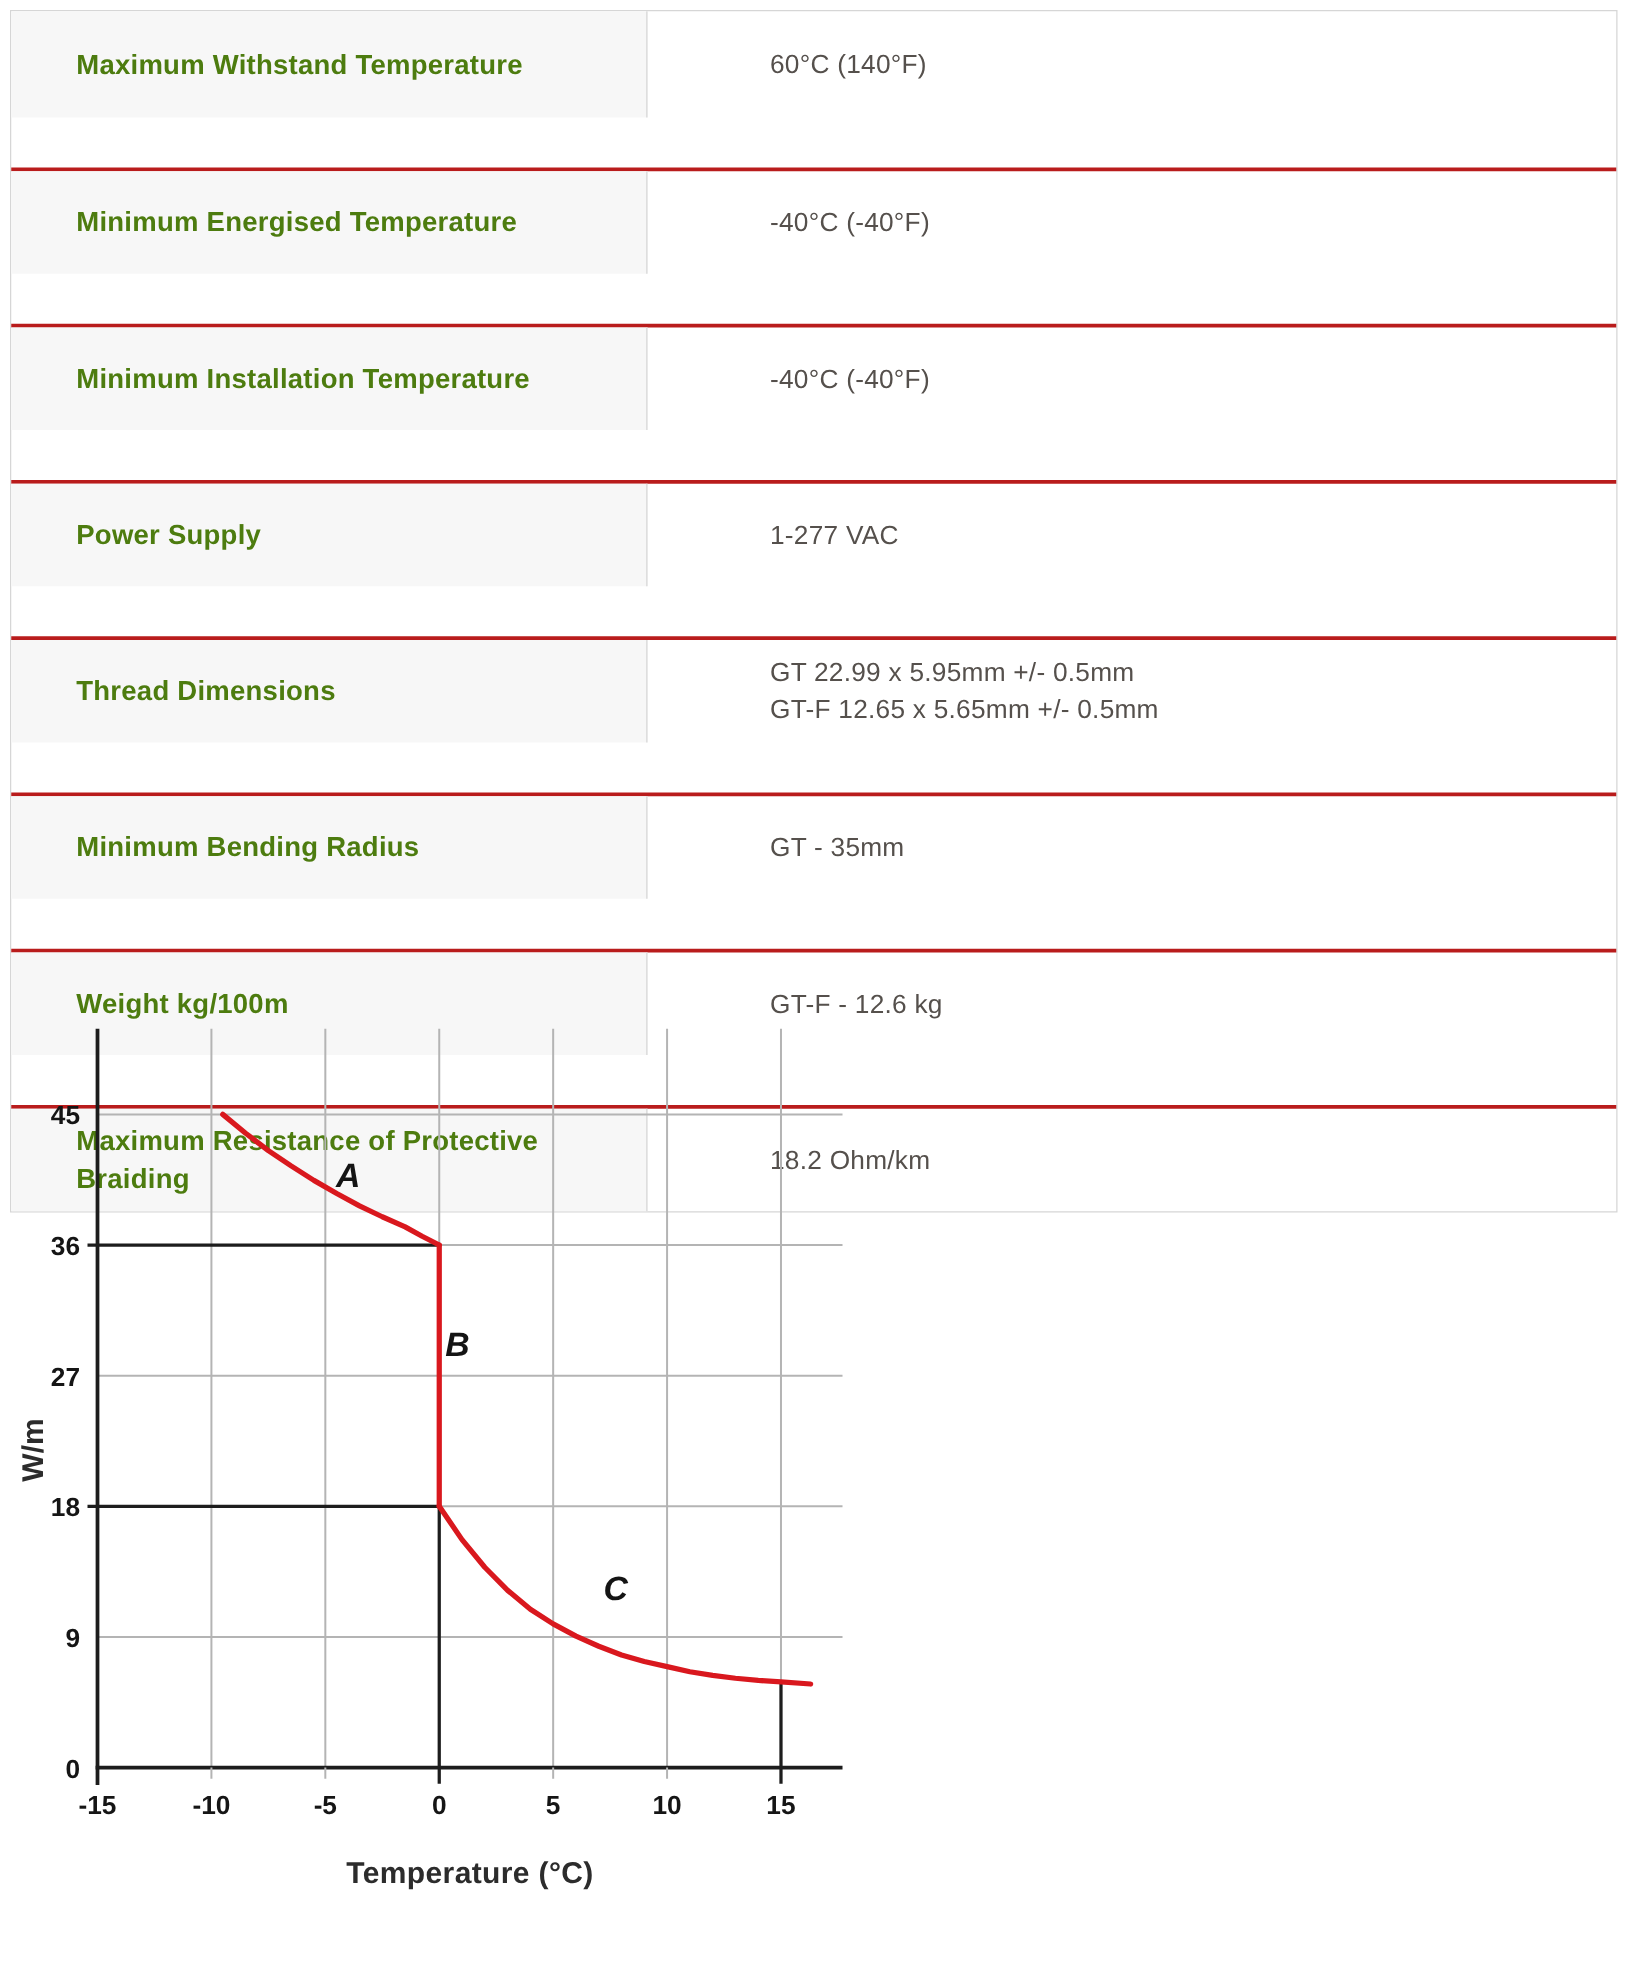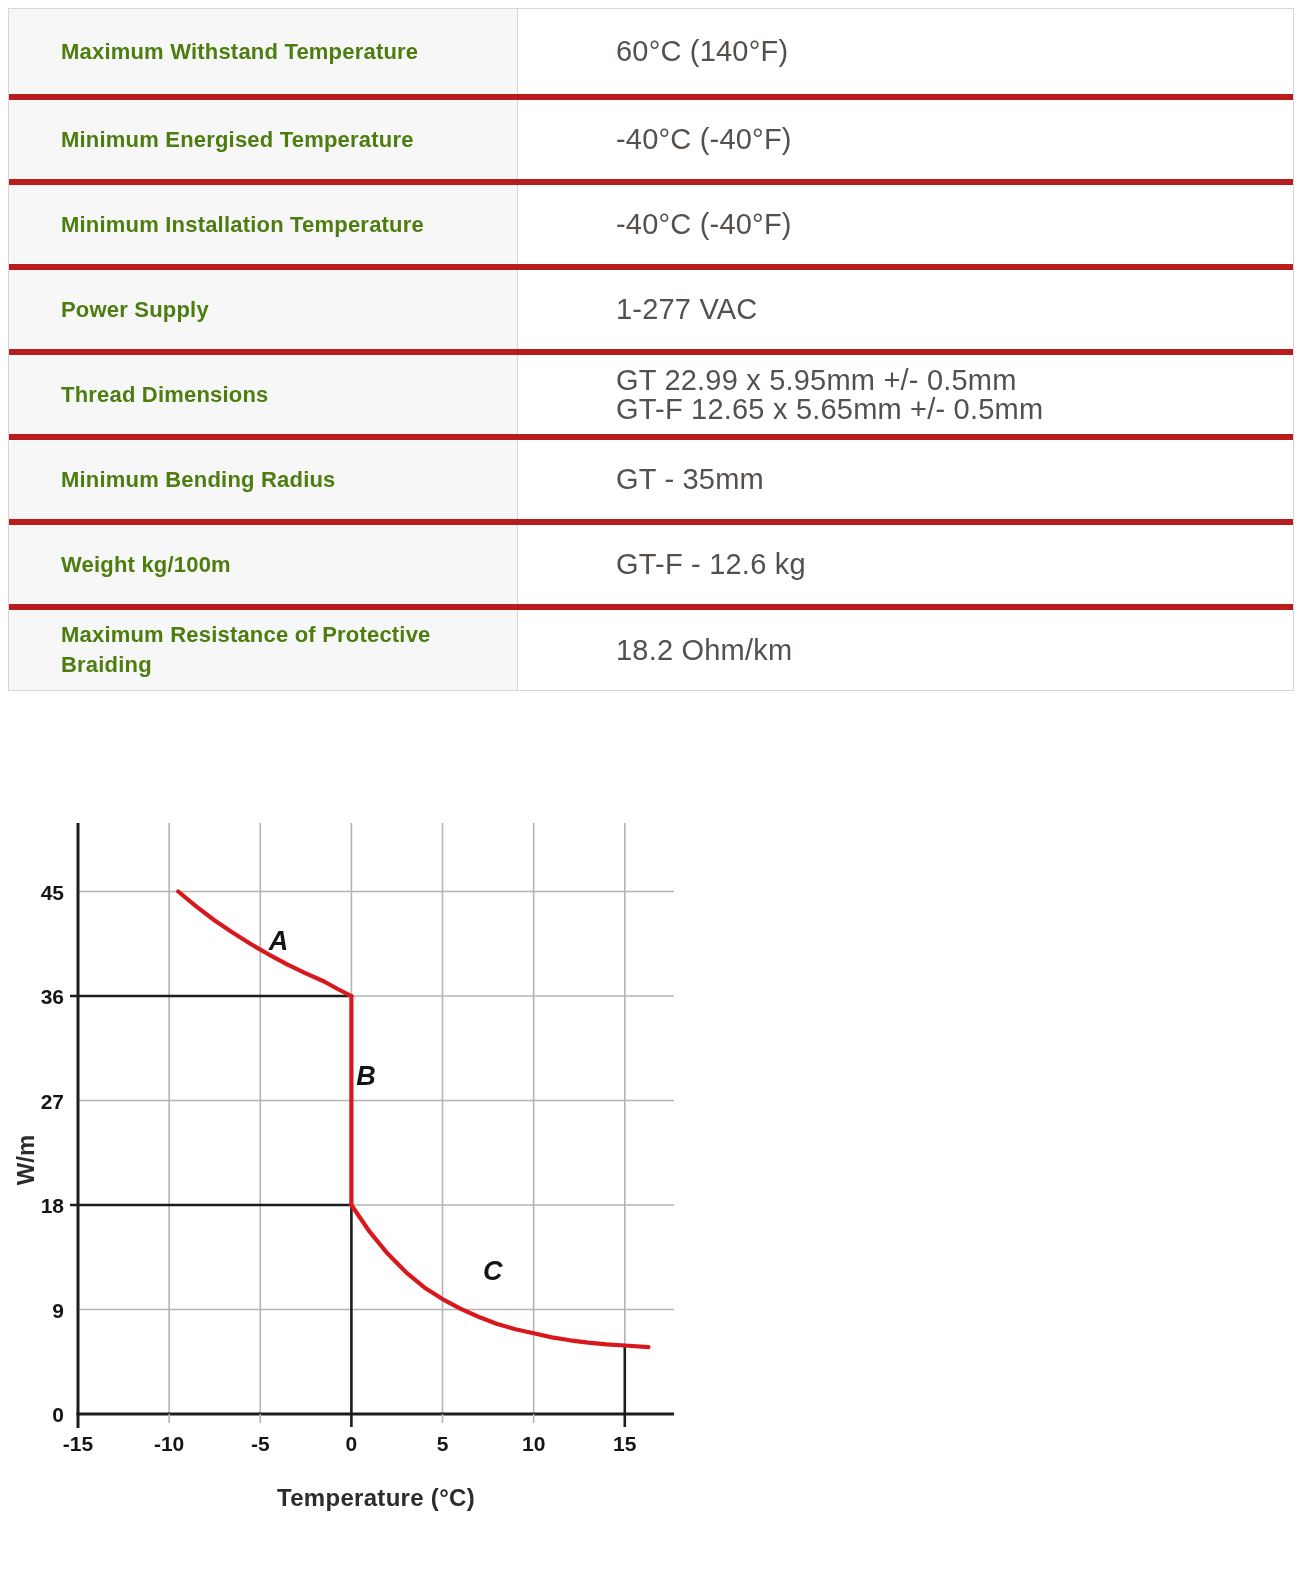--- a/index.html
+++ b/index.html
@@ -7,33 +7,33 @@
     width:1302px;height:1580px;position:relative;background:#ffffff;
     font-family:"Liberation Sans", sans-serif;
     -webkit-font-smoothing:antialiased;
   }
   
   .spec-table{
     position:absolute;left:8px;top:8px;width:1286px;
     border:1px solid #d6d6d6;box-sizing:border-box;
   }
   .spec-row{display:flex;min-height:85px;box-sizing:border-box;}
-  .spec-row + .spec-row{border-top:6px solid #b91c1c;}
+  .spec-row + .spec-row{border-top:3px solid #b91c1c;margin-top:40px;}
   .spec-label{
     width:509px;flex:0 0 509px;box-sizing:border-box;
     background:#f7f7f7;border-right:1px solid #d6d6d6;
     display:flex;align-items:center;
     padding:10px 44px 10px 52px;
     font-size:22px;font-weight:600;color:#4d7c0f;line-height:30px;
     letter-spacing:0.2px;
   }
   .spec-value{
     flex:1;display:flex;flex-direction:column;justify-content:center;
     padding:10px 24px 10px 98px;box-sizing:border-box;
-    font-size:29px;font-weight:400;color:#55504c;line-height:29px;
+    font-size:21px;font-weight:400;color:#55504c;line-height:29px;
     letter-spacing:0.2px;
   }
   
   .chart-wrap{position:absolute;left:0;top:798px;width:700px;height:782px;}
   svg text{font-family:"Liberation Sans", sans-serif;}
   .tickx{font-size:21px;font-weight:700;fill:#151515;}
   .ticky{font-size:21px;font-weight:700;fill:#151515;}
   .axis-title{font-size:24px;font-weight:700;fill:#2c2c2c;letter-spacing:0.3px;}
   .y-title{font-size:24px;font-weight:600;fill:#2c2c2c;}
   .annot{font-size:27px;font-weight:700;font-style:italic;fill:#141414;}

